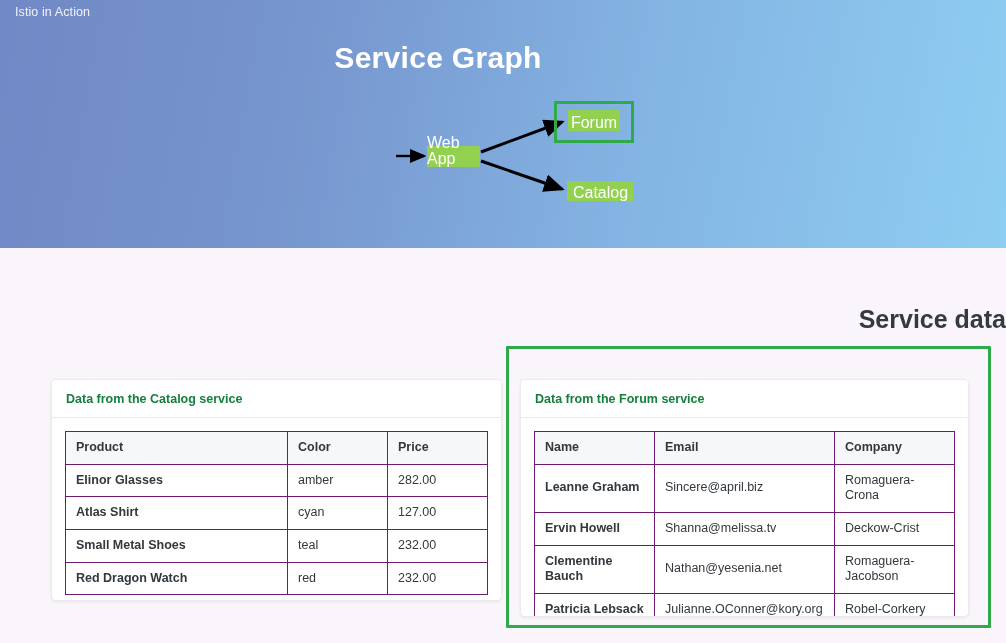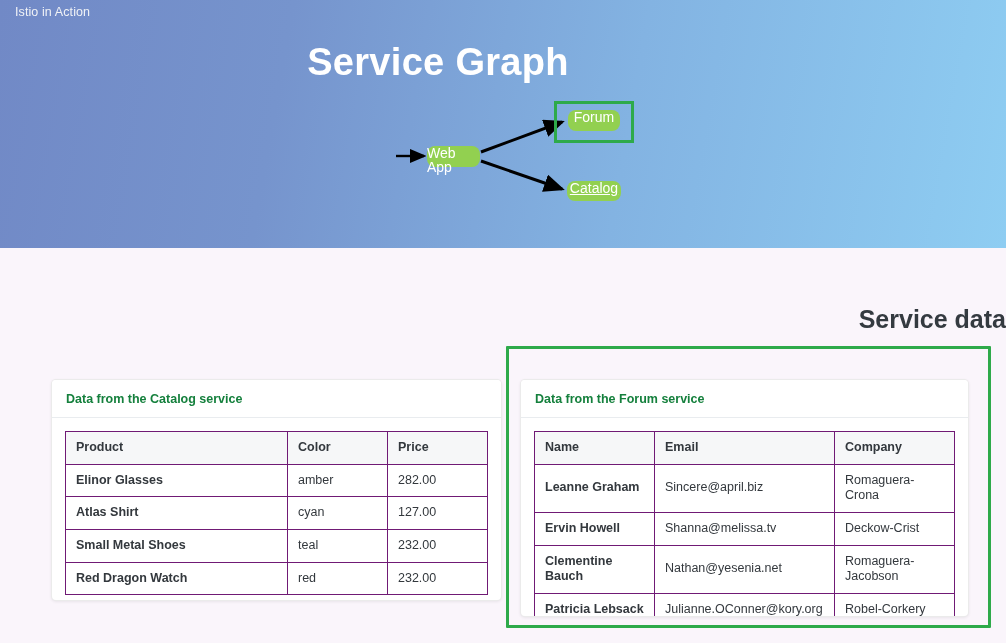--- a/index.html
+++ b/index.html
@@ -27,44 +27,43 @@
     left: 15px; top: 5px;
     font-size: 12.5px;
     color: #f0f2f6;
     letter-spacing: .1px;
   }
   .graph-title {
     position: absolute;
     left: 0; top: 41px;
     width: 876px;
     text-align: center;
-    font-size: 38px;
+    font-size: 30px;
     font-weight: bold;
     color: #ffffff;
     letter-spacing: .3px;
   }
   .graph-canvas {
     position: absolute;
     left: 0; top: 90px;
     width: 1006px; height: 130px;
   }
   .node {
     position: absolute;
     background: #92d050;
     color: #ffffff;
-    font-size: 14px;
+    font-size: 16px;
     display: flex;
-    align-items: flex-start;
+    align-items: flex-end;
     justify-content: center;
     line-height: 1;
-    border-radius: 8px;
   }
   .node-webapp { left: 427px; top: 56px; width: 53px; height: 21px; }
   .node-forum  { left: 568px; top: 20px; width: 52px; height: 21px; }
-  .node-catalog{ left: 567px; top: 91px; width: 54px; height: 20px; text-decoration: underline; }
+  .node-catalog{ left: 567px; top: 91px; width: 67px; height: 20px; }
   .node-highlight {
     position: absolute;
     left: 554px; top: 11px; width: 80px; height: 42px;
     border: 3px solid #2eaa4a;
     background: transparent;
   }
 
   
   .section-title {
     position: absolute;

